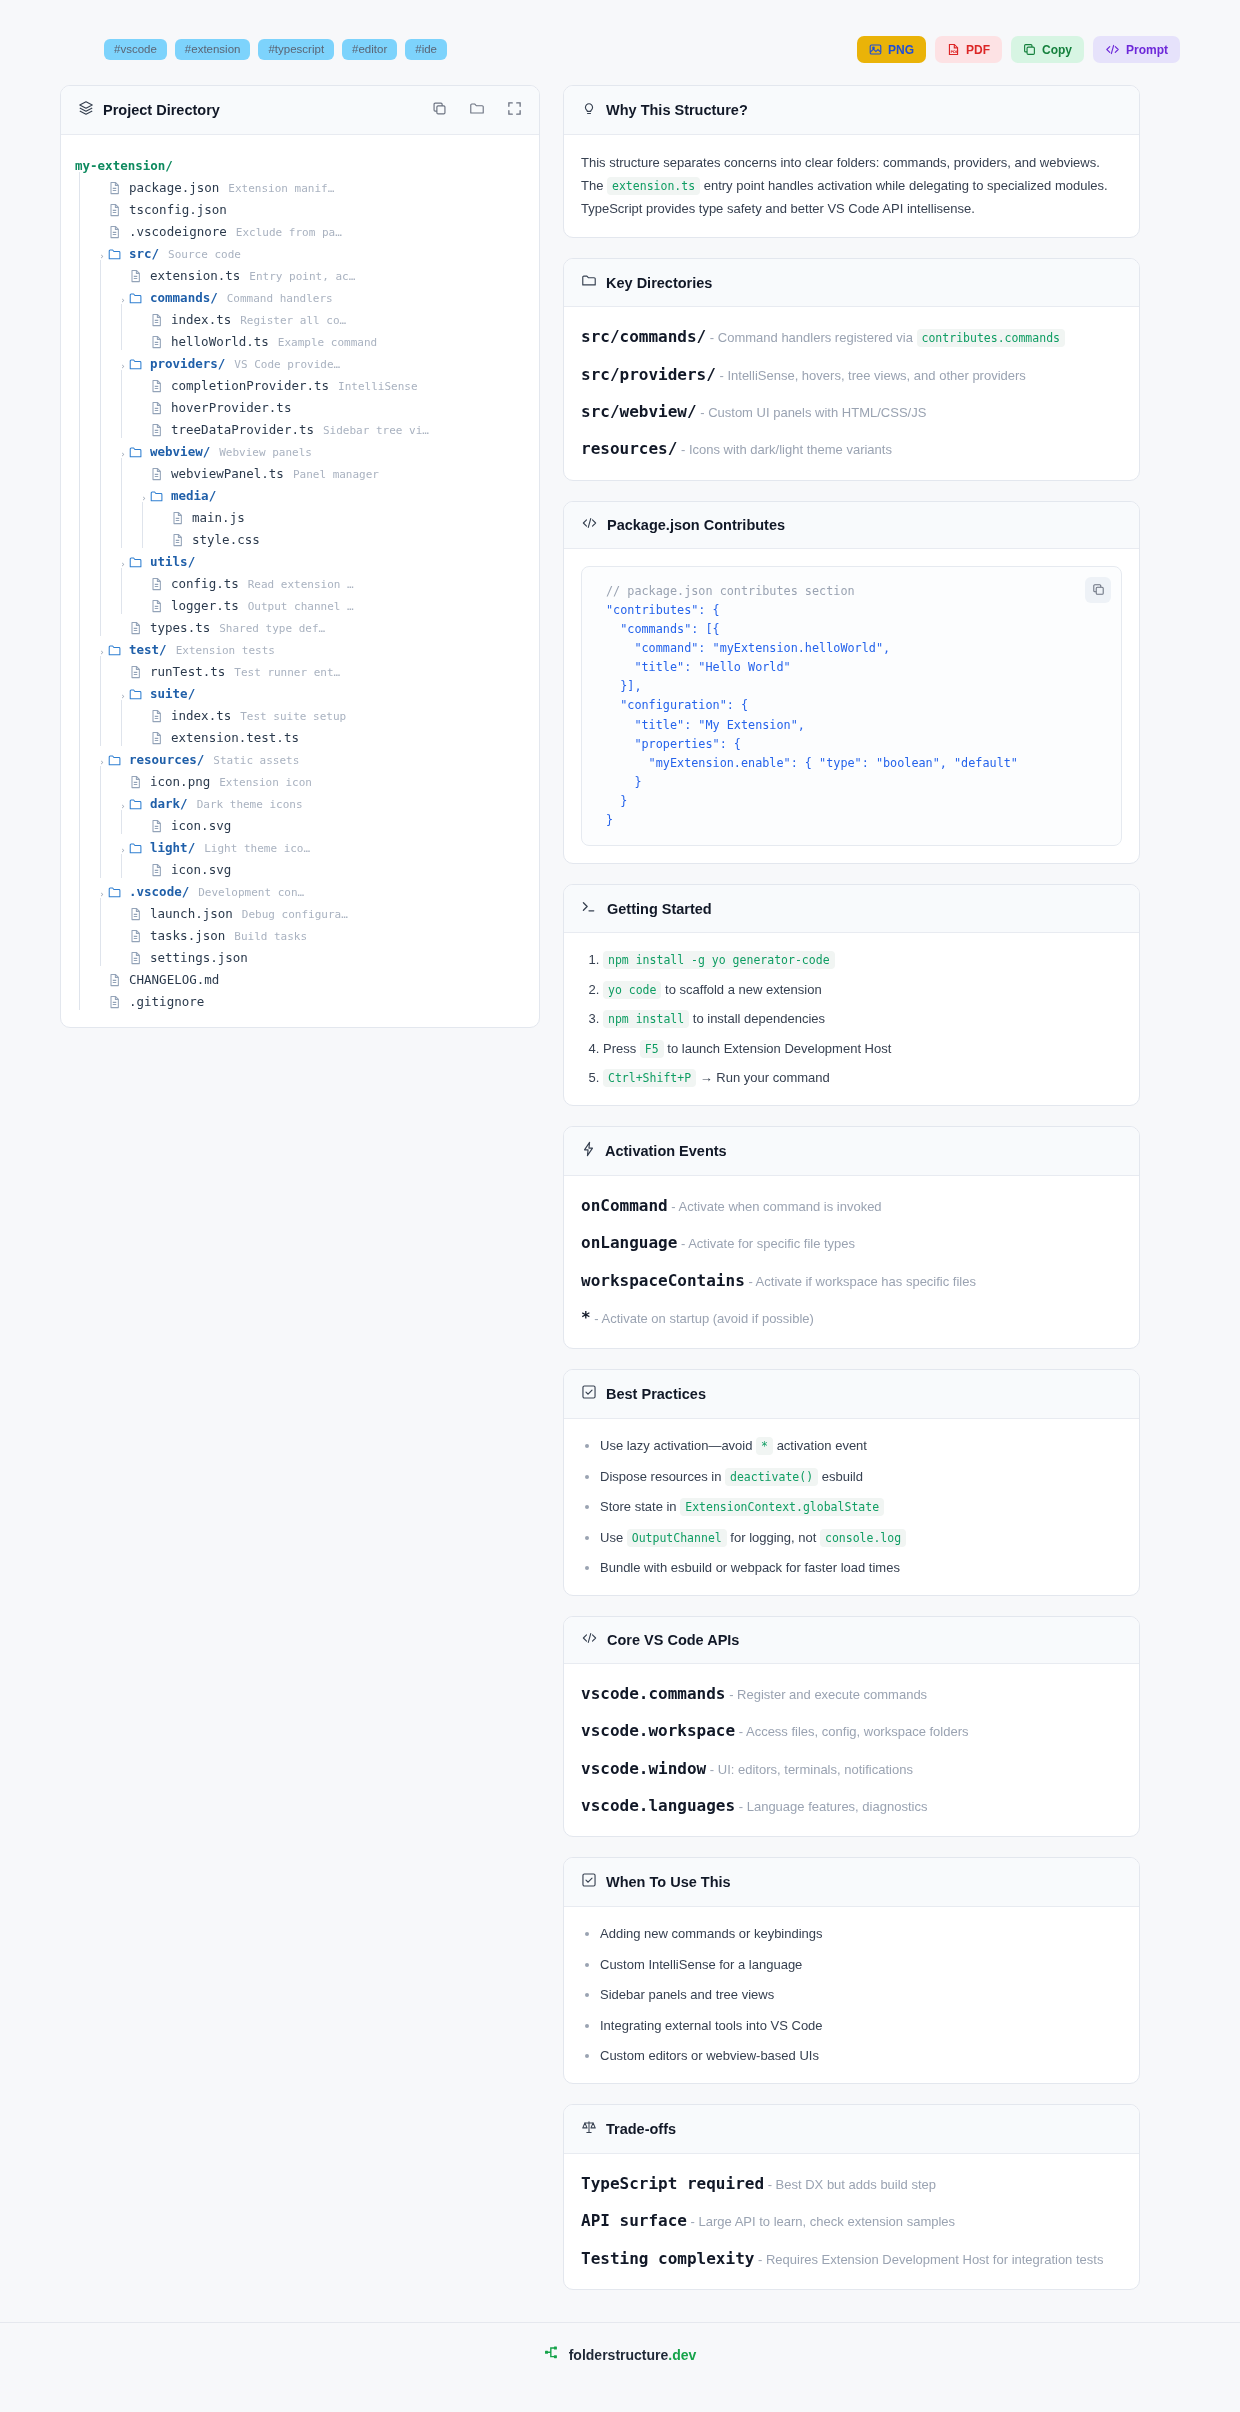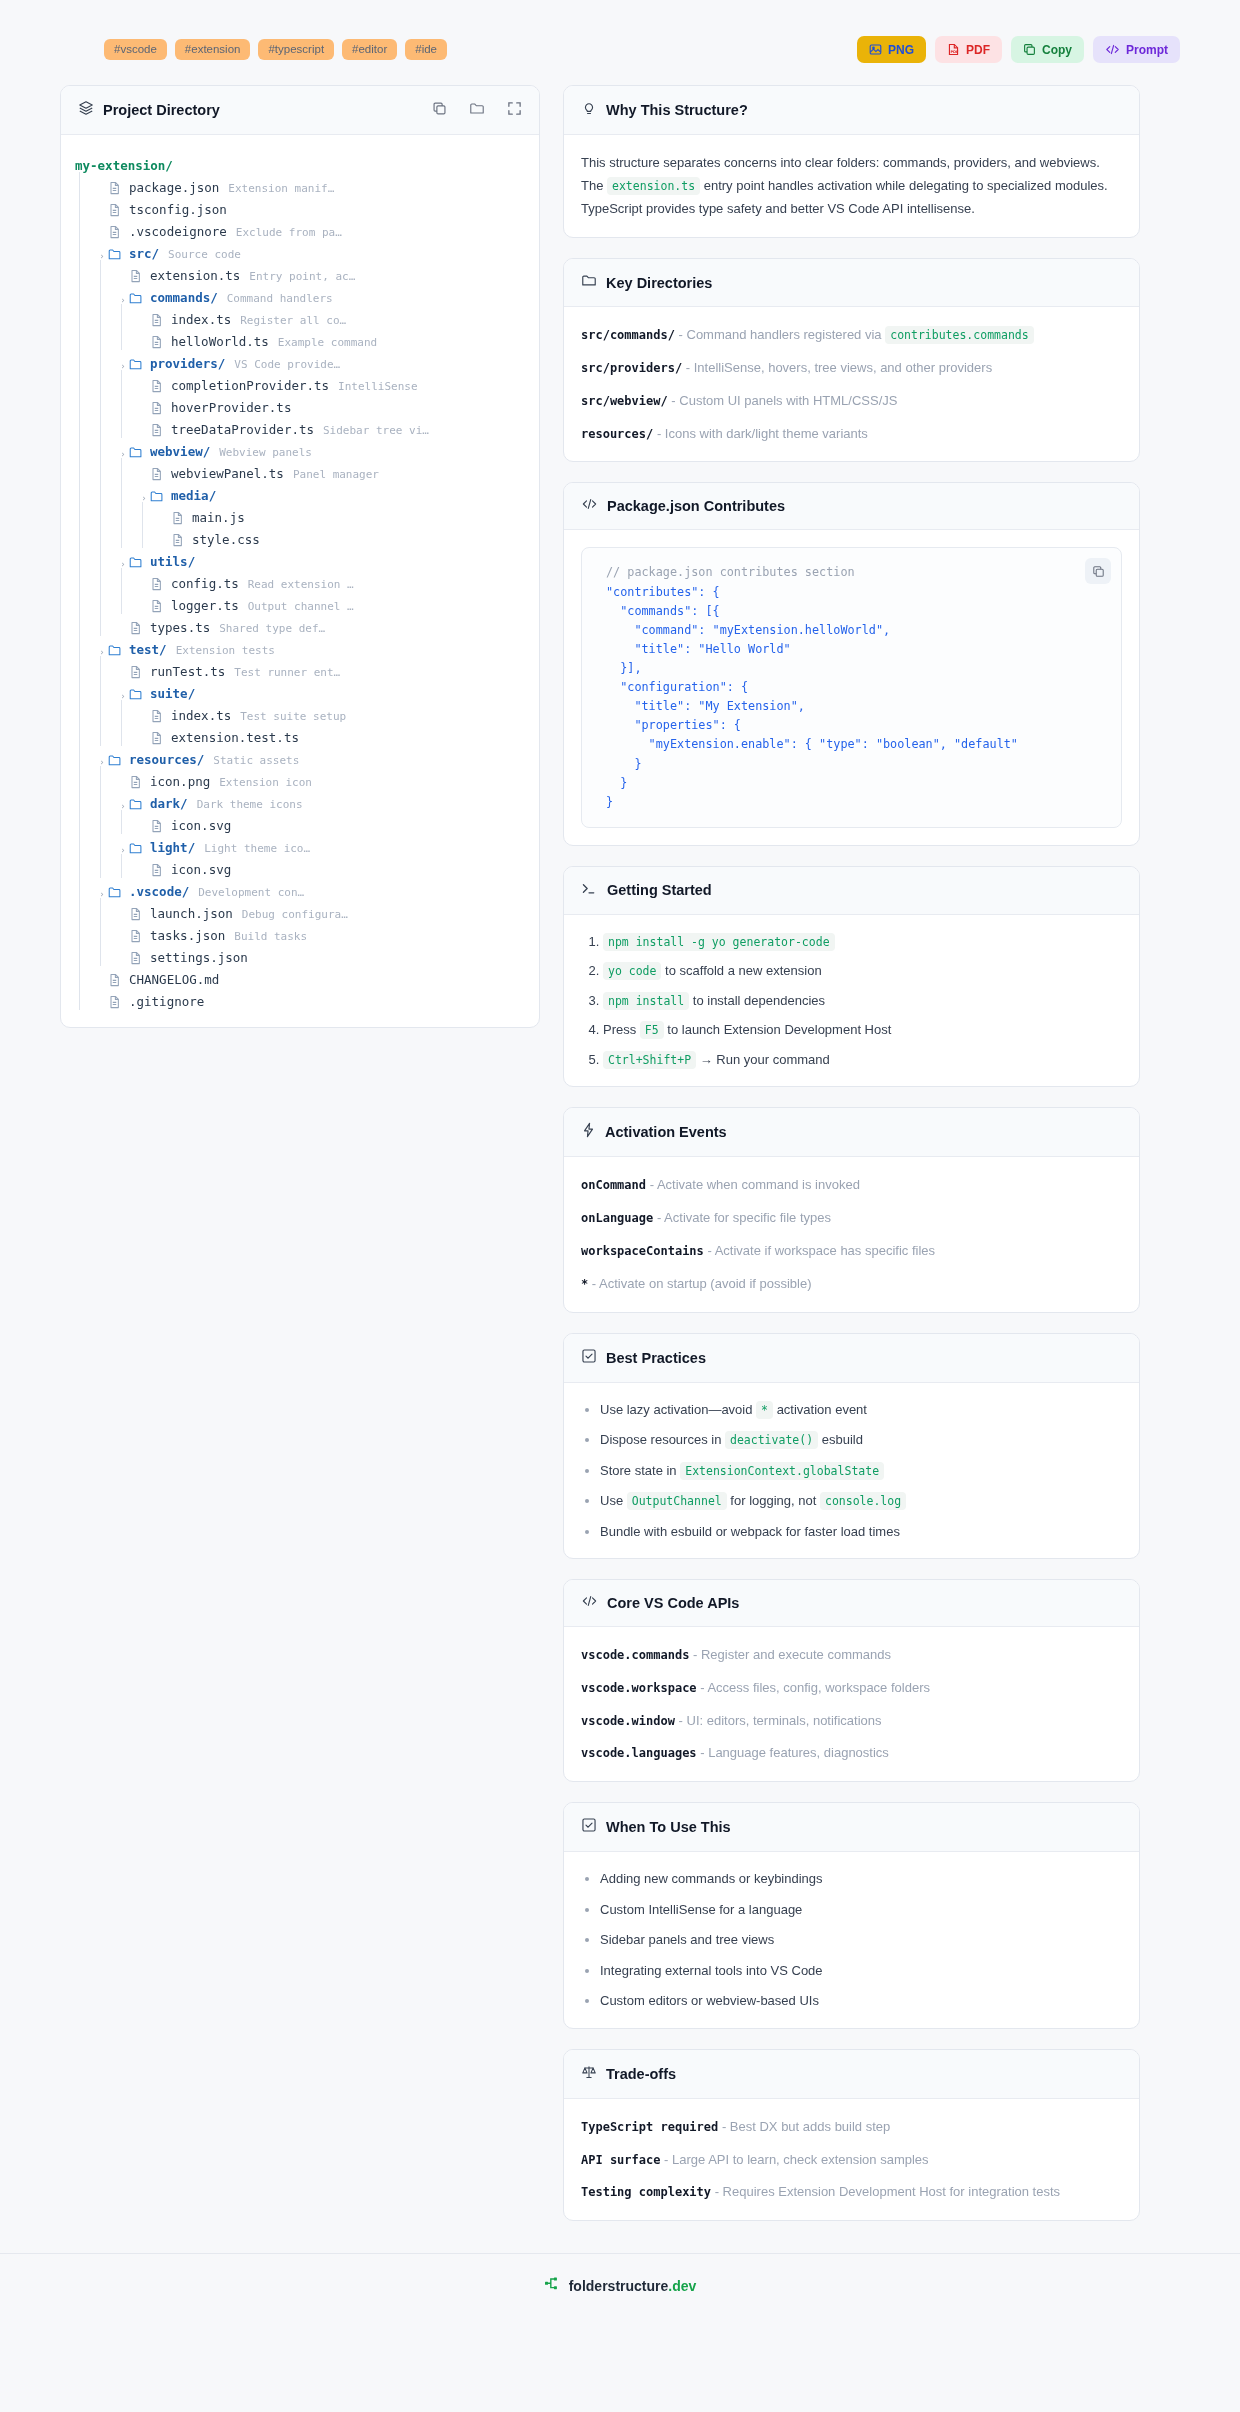--- a/index.html
+++ b/index.html
@@ -24,21 +24,21 @@
   }
   .page-subtitle {
     font-size: 13.5px; color: #5b6575; margin: 9px 0 0 0; line-height: 1.4;
   }
   .header-bottom {
     display: flex; align-items: center; justify-content: space-between;
     margin-top: 14px; padding-left: 44px;
   }
   .tags { display: flex; gap: 8px; }
   .tag {
-    background: #fdba74; color: #5b6575; font-size: 11.5px;
+    background: #7dd3fc; color: #5b6575; font-size: 11.5px;
     padding: 5px 10px; border-radius: 6px; line-height: 1;
   }
   .actions { display: flex; gap: 9px; }
   .btn {
     display: inline-flex; align-items: center; gap: 6px;
     font-size: 12px; font-weight: bold; padding: 7px 12px;
     border-radius: 7px; border: none; line-height: 1; cursor: pointer;
   }
   .btn svg { display: block; }
   .btn-png  { background: #eab308; color: #1d4ed8; }
@@ -95,21 +95,21 @@
 
   
   .para { font-size: 13px; line-height: 1.75; color: #374151; }
   code.inl {
     font-family: "DejaVu Sans Mono", monospace; background: #f1f5f3;
     color: #0f9d63; font-size: 11.5px; padding: 2px 5px; border-radius: 4px;
   }
   .deflist-row { font-size: 13px; line-height: 1.65; margin-bottom: 11px; color: #4b5563; }
   .deflist-row:last-child { margin-bottom: 0; }
   .deflist-row b {
-    font-family: "DejaVu Sans Mono", monospace; font-size: 12px;
+    font-family: "DejaVu Sans Mono", monospace; font-size: 16px;
     color: #111827; font-weight: bold;
   }
   .dash { color: #9aa3b2; }
 
   .codeblock {
     position: relative; background: #fcfdfe; border: 1px solid #e6eaf0;
     border-radius: 8px; padding: 15px 24px; overflow: hidden;
   }
   .codeblock pre {
     margin: 0; font-family: "DejaVu Sans Mono", monospace;

